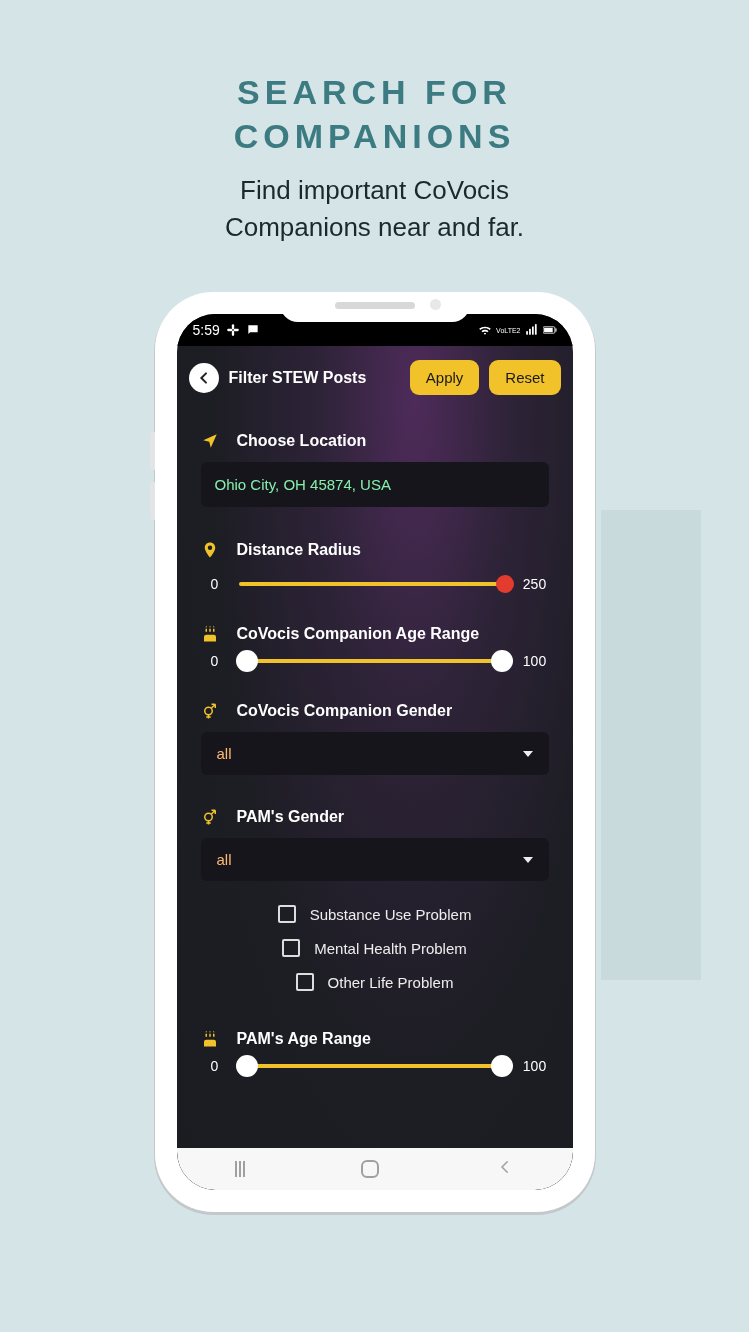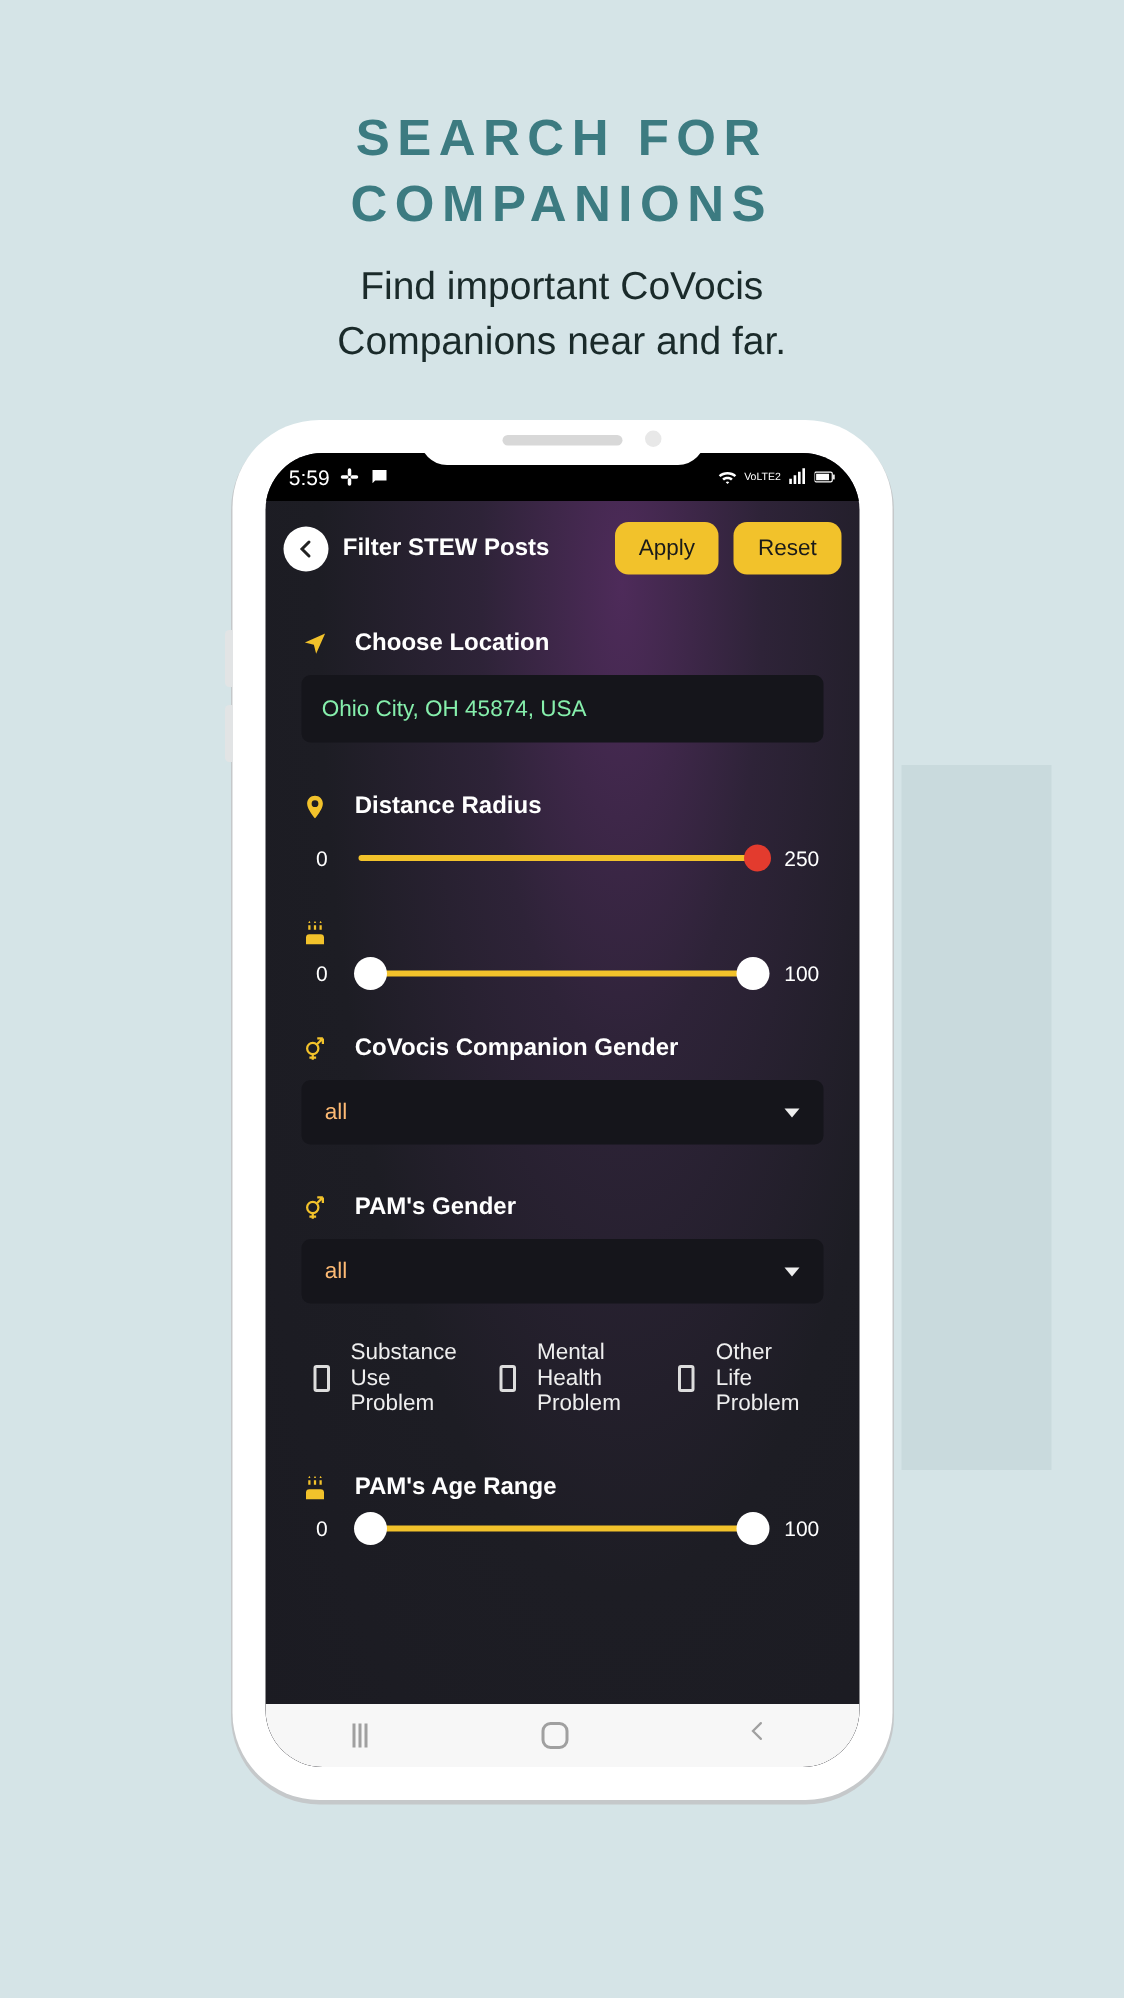--- a/index.html
+++ b/index.html
@@ -28,21 +28,21 @@
     line-height: 1.4;
     font-weight: 500;
   }
   .phone {
     width: 440px;
     height: 920px;
     background: #fff;
     border-radius: 58px;
     position: absolute;
     left: 50%;
-    top: 280px;
+    top: 292px;
     transform: translateX(-50%);
     box-shadow: 0 2px 0 1px #c5c8ca;
     padding: 22px;
   }
   .screen {
     width: 100%;
     height: 100%;
     border-radius: 38px;
     background: radial-gradient(ellipse at 60% 10%, #4e2b5a 0%, #2e2338 28%, #1d1d24 60%, #1b1b22 100%);
     overflow: hidden;
@@ -356,20 +356,21 @@
         </div>
         <span class="slider-end">250</span>
       </div>
 
       <div class="row-label">
         <span class="icn">
           <svg viewBox="0 0 24 24" width="18" height="18" fill="#f2c22b">
               <path d="M4 22h16v-6a3 3 0 00-3-3H7a3 3 0 00-3 3v6zm2-13h2V5H6v4zm5 0h2V5h-2v4zm5 0h2V5h-2v4zM6 3h2l-1-2-1 2zm5 0h2l-1-2-1 2zm5 0h2l-1-2-1 2z"></path>
             </svg>
         </span>
+        <span>CoVocis Companion Age Range</span>
       </div>
       <div class="slider-wrap" style="margin-top:-2px">
         <span class="slider-end">0</span>
         <div class="slider-track">
           <div class="thumb" style="left:3%"></div>
           <div class="thumb" style="left:97%"></div>
         </div>
         <span class="slider-end">100</span>
       </div>
 
@@ -394,21 +395,21 @@
               <path d="M14 8l5-5M19 3v5M19 3h-5M10 17v5M7 20h6"></path>
             </svg>
         </span>
         <span>PAM's Gender</span>
       </div>
       <div class="select-box">
         <span>all</span>
         <span class="chev"></span>
       </div>
 
-      <div style="padding:6px 2px 0 2px; display:flex; flex-direction:row; gap:4px;align-items:center;">
+      <div style="padding:6px 2px 0 2px; display:flex; flex-direction:column; gap:4px;align-items:center;">
         <div class="check-row">
           <div class="checkbox"></div>
           <span class="check-label">Substance Use Problem</span>
         </div>
         <div class="check-row">
           <div class="checkbox"></div>
           <span class="check-label">Mental Health Problem</span>
         </div>
         <div class="check-row">
           <div class="checkbox"></div>

